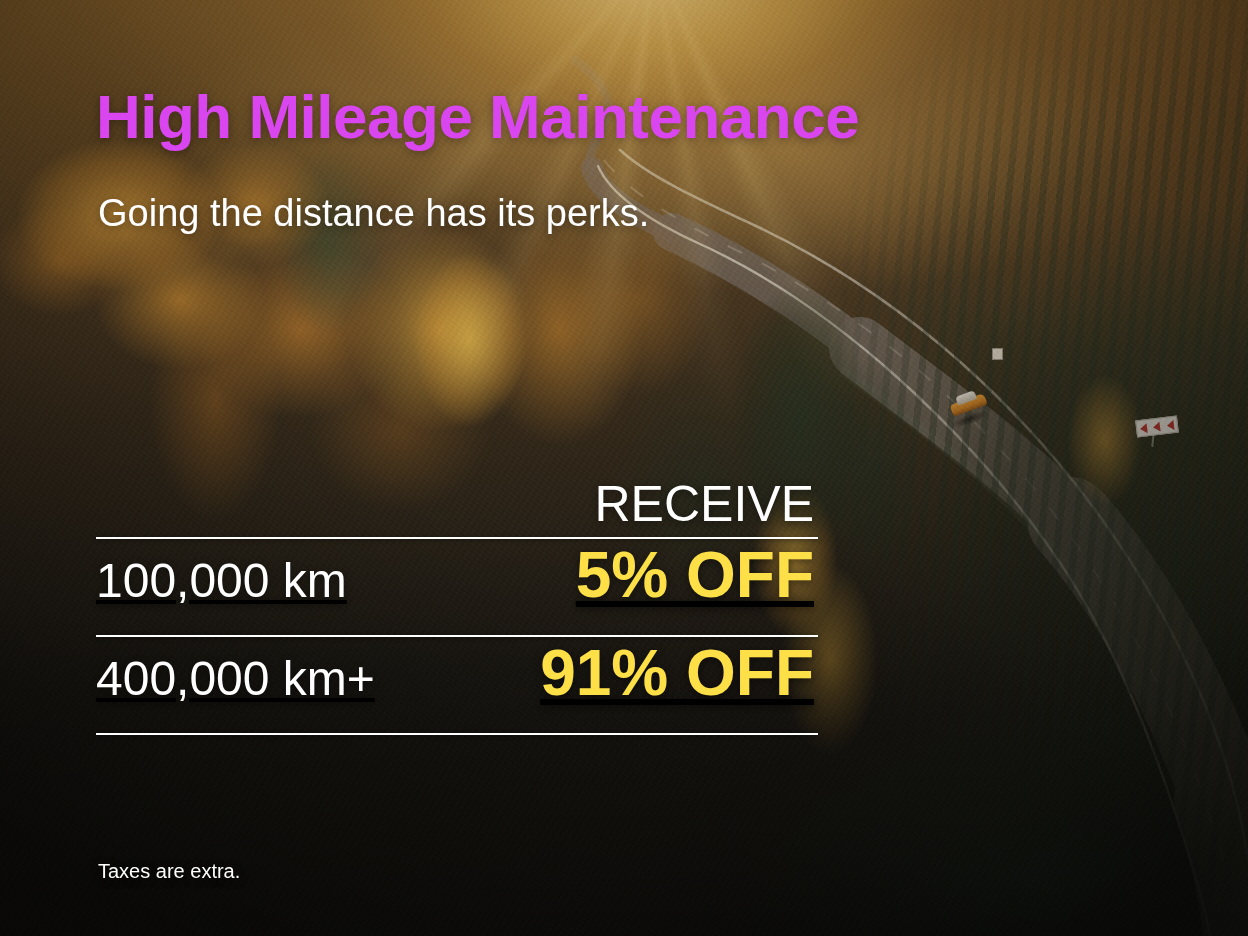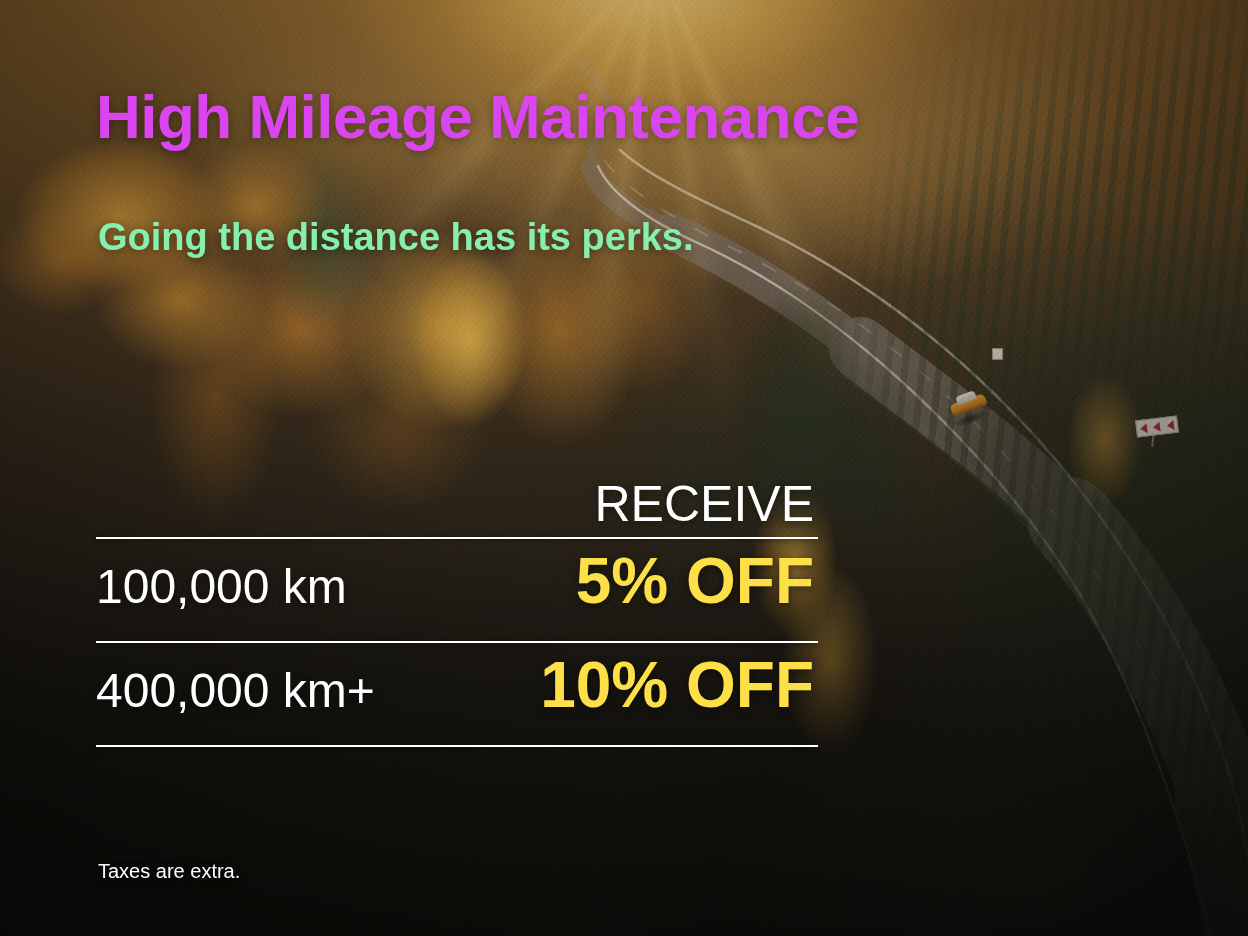--- a/index.html
+++ b/index.html
@@ -243,24 +243,24 @@
     font-weight: bold;
     color: #d946ef;
     letter-spacing: -0.5px;
     line-height: 1.05;
     text-shadow: 0 2px 10px rgba(0,0,0,.35);
     white-space: nowrap;
   }
 
   .subtitle {
     position: absolute;
-    left: 98px; top: 216px;
+    left: 98px; top: 192px;
     font-size: 38px;
-    font-weight: bold;
-    color: #86efac;
+    font-weight: normal;
+    color: #ffffff;
     letter-spacing: 0px;
     text-shadow: 0 2px 9px rgba(0,0,0,.4);
     white-space: nowrap;
   }
 
   
   .offer-table {
     position: absolute;
     left: 96px; top: 478px;
     width: 722px;
@@ -283,21 +283,22 @@
     height: 2px;
     background: #ffffff;
     box-shadow: 0 1px 4px rgba(0,0,0,.45);
   }
   .rule.short { width: 722px; }
   .offer-row {
     display: flex;
     align-items: baseline;
     justify-content: space-between;
     height: 92px;
-    padding-top: 10px;
+    padding-top: 4px;
+    text-decoration: underline;
   }
   .offer-row .km {
     font-size: 48px;
     font-weight: normal;
     color: #ffffff;
     letter-spacing: 0px;
     text-shadow: 0 2px 9px rgba(0,0,0,.45);
     line-height: 1;
   }
   .offer-row .discount {
@@ -390,21 +391,21 @@
 
       <div class="offer-row">
         <div class="km">100,000 km</div>
         <div class="discount">5% OFF</div>
       </div>
 
       <div class="rule short"></div>
 
       <div class="offer-row">
         <div class="km">400,000 km+</div>
-        <div class="discount">10% OFF</div>
+        <div class="discount">91% OFF</div>
       </div>
 
       <div class="rule short"></div>
     </div>
 
     <div class="footnote">Taxes are extra.</div>
   </div>
 </div>
 
 </body></html>

